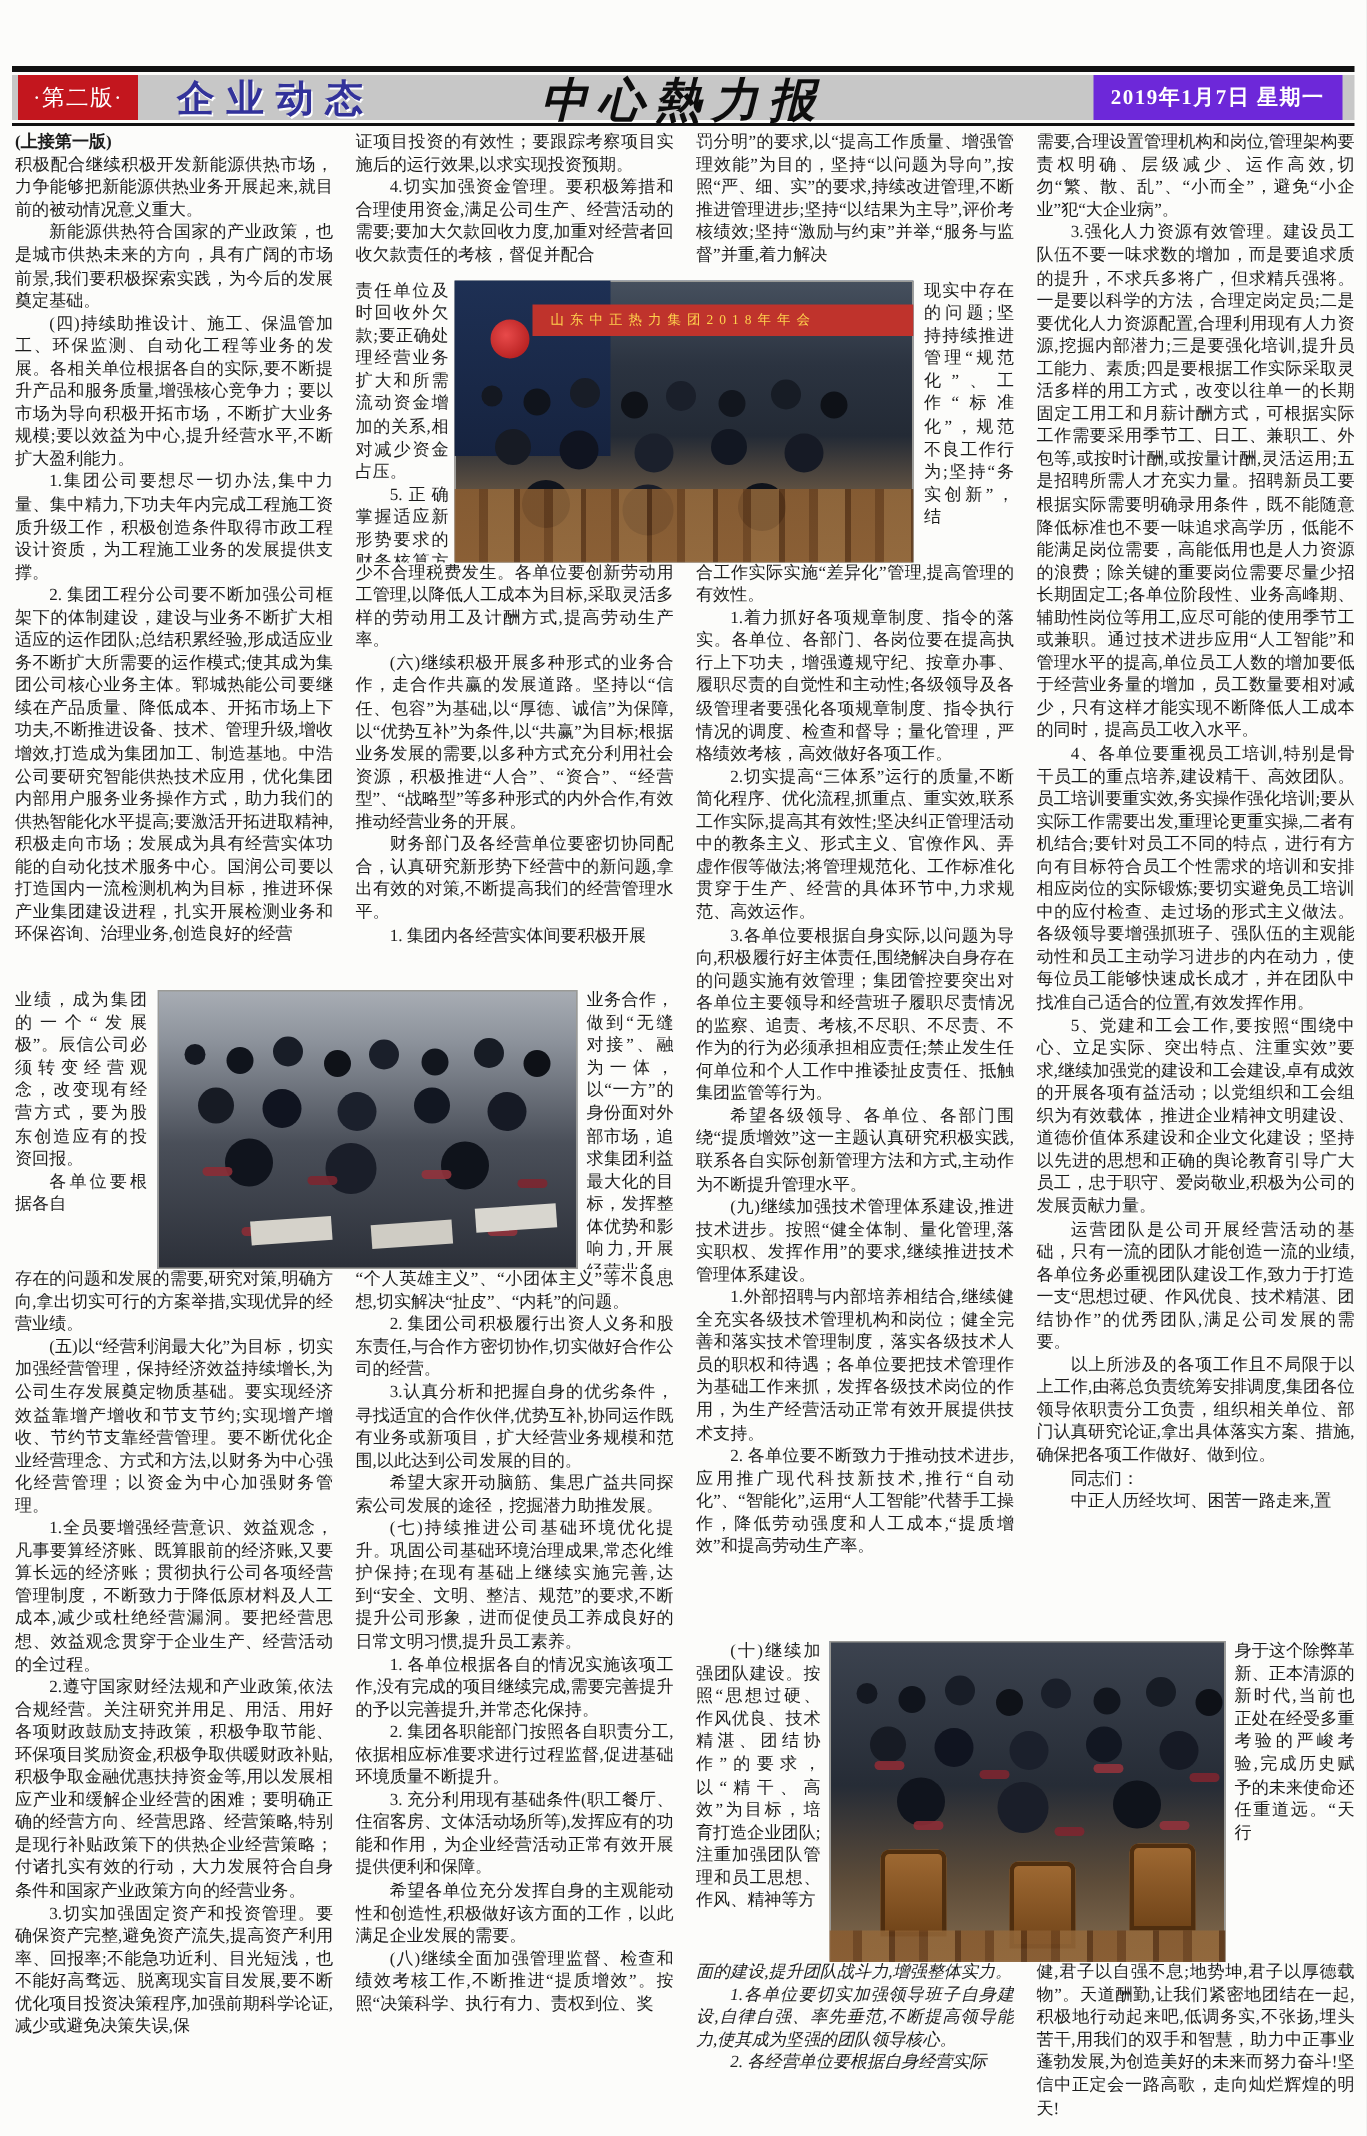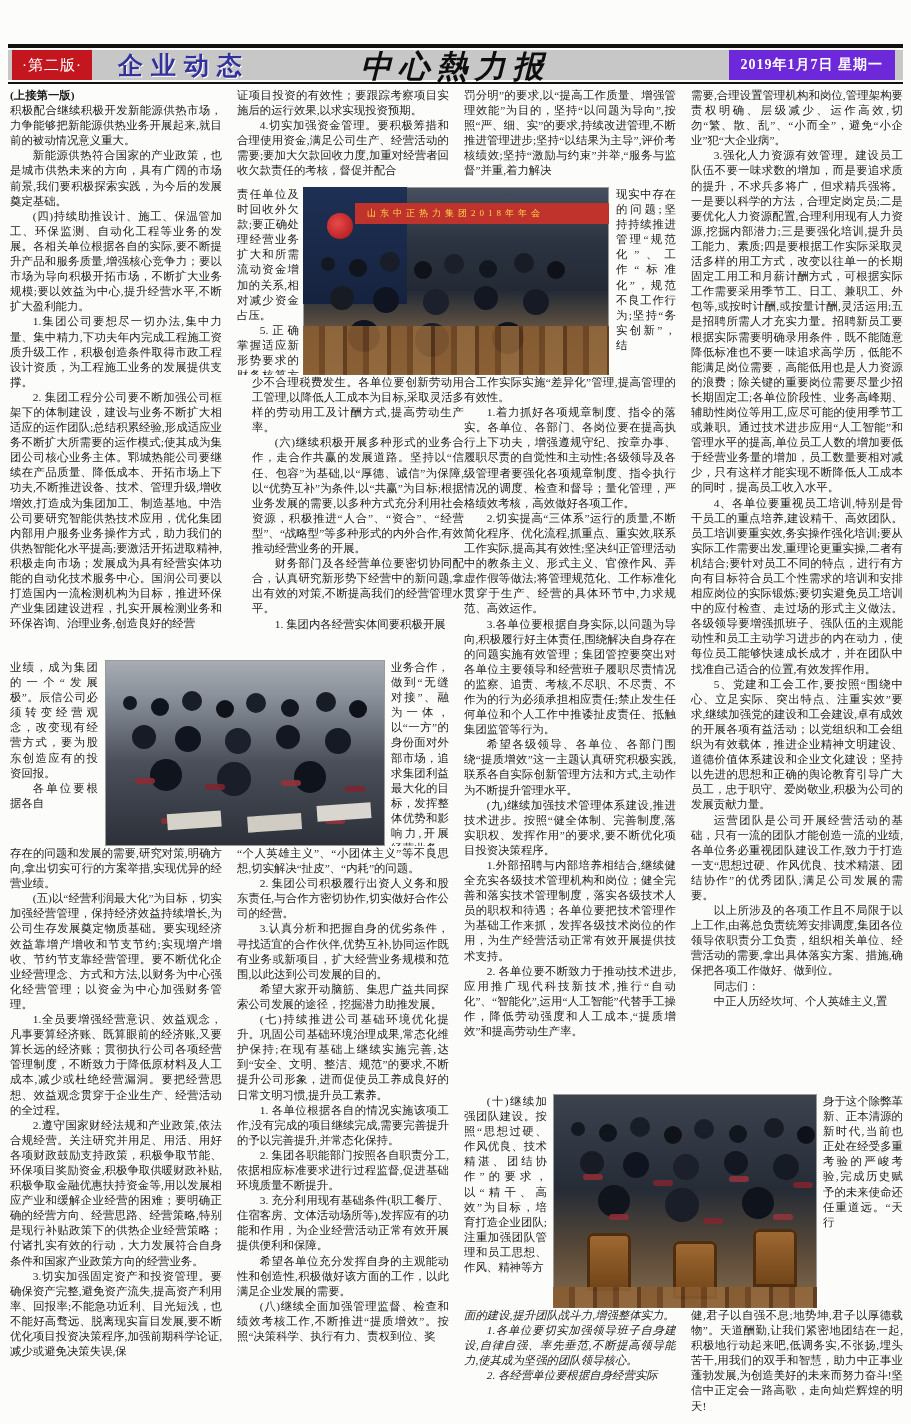--- a/index.html
+++ b/index.html
@@ -100,21 +100,21 @@
 
     <div class="col col2">
       <div class="seg" style="left:0;top:0;width:212px;height:99px;">
         <p class="cont">证项目投资的有效性；要跟踪考察项目实施后的运行效果,以求实现投资预期。</p>
         <p>4.切实加强资金管理。要积极筹措和合理使用资金,满足公司生产、经营活动的需要;要加大欠款回收力度,加重对经营者回收欠款责任的考核，督促并配合</p>
       </div>
       <div class="seg" style="left:0;top:99px;width:62px;height:188px;">
         <p class="cont">责任单位及时回收外欠款;要正确处理经营业务扩大和所需流动资金增加的关系,相对减少资金占压。</p>
         <p>5.正确掌握适应新形势要求的财务核算方式，最大限度减</p>
       </div>
-      <div class="seg" style="left:0;top:287px;width:212px;height:285px;margin-left:15px;">
+      <div class="seg" style="left:0;top:287px;width:212px;height:285px;">
         <p class="cont">少不合理税费发生。各单位要创新劳动用工管理,以降低人工成本为目标,采取灵活多样的劳动用工及计酬方式,提高劳动生产率。</p>
         <p>(六)继续积极开展多种形式的业务合作，走合作共赢的发展道路。坚持以“信任、包容”为基础,以“厚德、诚信”为保障,以“优势互补”为条件,以“共赢”为目标;根据业务发展的需要,以多种方式充分利用社会资源，积极推进“人合”、“资合”、“经营型”、“战略型”等多种形式的内外合作,有效推动经营业务的开展。</p>
         <p>财务部门及各经营单位要密切协同配合，认真研究新形势下经营中的新问题,拿出有效的对策,不断提高我们的经营管理水平。</p>
         <p>1. 集团内各经营实体间要积极开展</p>
       </div>
       <div class="seg" style="left:154px;top:572px;width:58px;height:186px;">
         <p class="cont">业务合作，做到“无缝对接”、融为一体，以“一方”的身份面对外部市场，追求集团利益最大化的目标，发挥整体优势和影响力,开展经营业务；要克服</p>
       </div>
       <div class="seg" style="left:0;top:758px;width:212px;height:576px;">
         <p class="cont">“个人英雄主义”、“小团体主义”等不良思想,切实解决“扯皮”、“内耗”的问题。</p>
@@ -136,44 +136,44 @@
       </div>
       <div class="seg" style="left:152px;top:99px;width:60px;height:188px;">
         <p class="cont">现实中存在的问题;坚持持续推进管理“规范化”、工作“标准化”，规范不良工作行为;坚持“务实创新”，结</p>
       </div>
       <div class="seg" style="left:0;top:287px;width:212px;height:719px;">
         <p class="cont">合工作实际实施“差异化”管理,提高管理的有效性。</p>
         <p>1.着力抓好各项规章制度、指令的落实。各单位、各部门、各岗位要在提高执行上下功夫，增强遵规守纪、按章办事、履职尽责的自觉性和主动性;各级领导及各级管理者要强化各项规章制度、指令执行情况的调度、检查和督导；量化管理，严格绩效考核，高效做好各项工作。</p>
         <p>2.切实提高“三体系”运行的质量,不断简化程序、优化流程,抓重点、重实效,联系工作实际,提高其有效性;坚决纠正管理活动中的教条主义、形式主义、官僚作风、弄虚作假等做法;将管理规范化、工作标准化贯穿于生产、经营的具体环节中,力求规范、高效运作。</p>
         <p>3.各单位要根据自身实际,以问题为导向,积极履行好主体责任,围绕解决自身存在的问题实施有效管理；集团管控要突出对各单位主要领导和经营班子履职尽责情况的监察、追责、考核,不尽职、不尽责、不作为的行为必须承担相应责任;禁止发生任何单位和个人工作中推诿扯皮责任、抵触集团监管等行为。</p>
         <p>希望各级领导、各单位、各部门围绕“提质增效”这一主题认真研究积极实践,联系各自实际创新管理方法和方式,主动作为不断提升管理水平。</p>
-        <p>(九)继续加强技术管理体系建设,推进技术进步。按照“健全体制、完善制度,落实职权、发挥作用”的要求,要不断优化项目投资决策程序。</p>
+        <p>(九)继续加强技术管理体系建设,推进技术进步。按照“健全体制、量化管理,落实职权、发挥作用”的要求,继续推进技术管理体系建设。</p>
         <p>1.外部招聘与内部培养相结合,继续健全充实各级技术管理机构和岗位；健全完善和落实技术管理制度，落实各级技术人员的职权和待遇；各单位要把技术管理作为基础工作来抓，发挥各级技术岗位的作用，为生产经营活动正常有效开展提供技术支持。</p>
         <p>2. 各单位要不断致力于推动技术进步,应用推广现代科技新技术,推行“自动化”、“智能化”,运用“人工智能”代替手工操作，降低劳动强度和人工成本,“提质增效”和提高劳动生产率。</p>
       </div>
       <div class="seg" style="left:0;top:1006px;width:83px;height:214px;">
         <p>(十)继续加强团队建设。按照“思想过硬、作风优良、技术精湛、团结协作”的要求，以“精干、高效”为目标，培育打造企业团队;注重加强团队管理和员工思想、作风、精神等方</p>
       </div>
       <div class="seg" style="left:0;top:1220px;width:212px;height:114px;font-style:italic;">
         <p class="cont">面的建设,提升团队战斗力,增强整体实力。</p>
         <p>1.各单位要切实加强领导班子自身建设,自律自强、率先垂范,不断提高领导能力,使其成为坚强的团队领导核心。</p>
         <p>2. 各经营单位要根据自身经营实际</p>
       </div>
     </div>
 
     <div class="col col4">
       <div class="seg" style="left:0;top:0;width:212px;height:1006px;">
         <p class="cont">需要,合理设置管理机构和岗位,管理架构要责权明确、层级减少、运作高效,切勿“繁、散、乱”、“小而全”，避免“小企业”犯“大企业病”。</p>
         <p>3.强化人力资源有效管理。建设员工队伍不要一味求数的增加，而是要追求质的提升，不求兵多将广，但求精兵强将。一是要以科学的方法，合理定岗定员;二是要优化人力资源配置,合理利用现有人力资源,挖掘内部潜力;三是要强化培训,提升员工能力、素质;四是要根据工作实际采取灵活多样的用工方式，改变以往单一的长期固定工用工和月薪计酬方式，可根据实际工作需要采用季节工、日工、兼职工、外包等,或按时计酬,或按量计酬,灵活运用;五是招聘所需人才充实力量。招聘新员工要根据实际需要明确录用条件，既不能随意降低标准也不要一味追求高学历，低能不能满足岗位需要，高能低用也是人力资源的浪费；除关键的重要岗位需要尽量少招长期固定工;各单位阶段性、业务高峰期、辅助性岗位等用工,应尽可能的使用季节工或兼职。通过技术进步应用“人工智能”和管理水平的提高,单位员工人数的增加要低于经营业务量的增加，员工数量要相对减少，只有这样才能实现不断降低人工成本的同时，提高员工收入水平。</p>
         <p>4、各单位要重视员工培训,特别是骨干员工的重点培养,建设精干、高效团队。员工培训要重实效,务实操作强化培训;要从实际工作需要出发,重理论更重实操,二者有机结合;要针对员工不同的特点，进行有方向有目标符合员工个性需求的培训和安排相应岗位的实际锻炼;要切实避免员工培训中的应付检查、走过场的形式主义做法。各级领导要增强抓班子、强队伍的主观能动性和员工主动学习进步的内在动力，使每位员工能够快速成长成才，并在团队中找准自己适合的位置,有效发挥作用。</p>
         <p>5、党建和工会工作,要按照“围绕中心、立足实际、突出特点、注重实效”要求,继续加强党的建设和工会建设,卓有成效的开展各项有益活动；以党组织和工会组织为有效载体，推进企业精神文明建设、道德价值体系建设和企业文化建设；坚持以先进的思想和正确的舆论教育引导广大员工，忠于职守、爱岗敬业,积极为公司的发展贡献力量。</p>
         <p>运营团队是公司开展经营活动的基础，只有一流的团队才能创造一流的业绩,各单位务必重视团队建设工作,致力于打造一支“思想过硬、作风优良、技术精湛、团结协作”的优秀团队,满足公司发展的需要。</p>
-        <p>以上所涉及的各项工作且不局限于以上工作,由蒋总负责统筹安排调度,集团各位领导依职责分工负责，组织相关单位、经营活动的需要,拿出具体落实方案、措施,确保把各项工作做好、做到位。</p>
+        <p>以上所涉及的各项工作且不局限于以上工作,由蒋总负责统筹安排调度,集团各位领导依职责分工负责，组织相关单位、部门认真研究论证,拿出具体落实方案、措施,确保把各项工作做好、做到位。</p>
         <p>同志们：</p>
-        <p>中正人历经坎坷、个人英雄主义,置</p>
+        <p>中正人历经坎坷、困苦一路走来,置</p>
       </div>
       <div class="seg" style="left:132px;top:1006px;width:80px;height:214px;">
         <p class="cont">身于这个除弊革新、正本清源的新时代,当前也正处在经受多重考验的严峻考验,完成历史赋予的未来使命还任重道远。“天行</p>
       </div>
       <div class="seg" style="left:0;top:1220px;width:212px;height:114px;">
         <p class="cont">健,君子以自强不息;地势坤,君子以厚德载物”。天道酬勤,让我们紧密地团结在一起,积极地行动起来吧,低调务实,不张扬,埋头苦干,用我们的双手和智慧，助力中正事业蓬勃发展,为创造美好的未来而努力奋斗!坚信中正定会一路高歌，走向灿烂辉煌的明天!</p>
       </div>
     </div>
 
     <div class="photo ph1">

